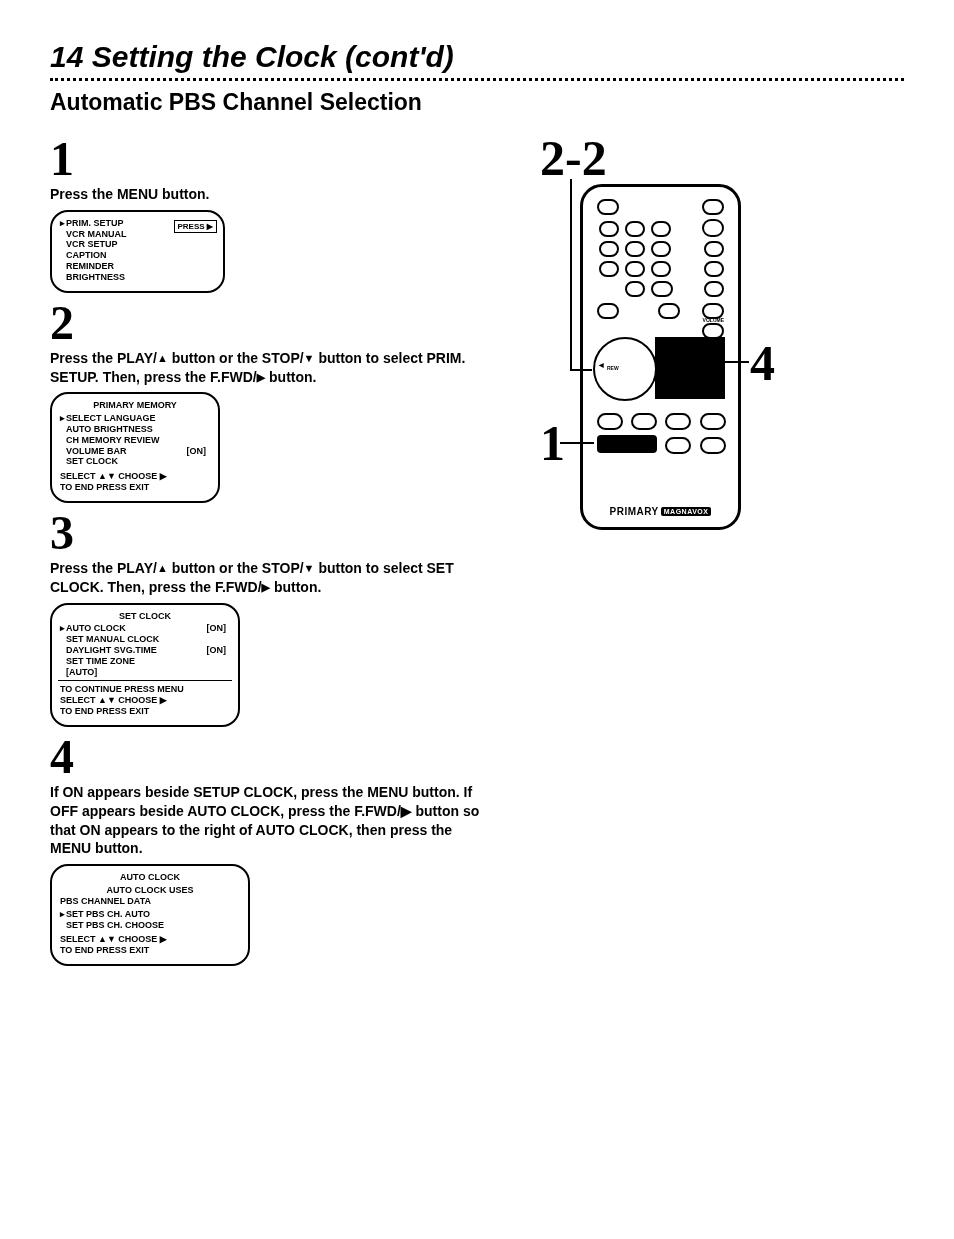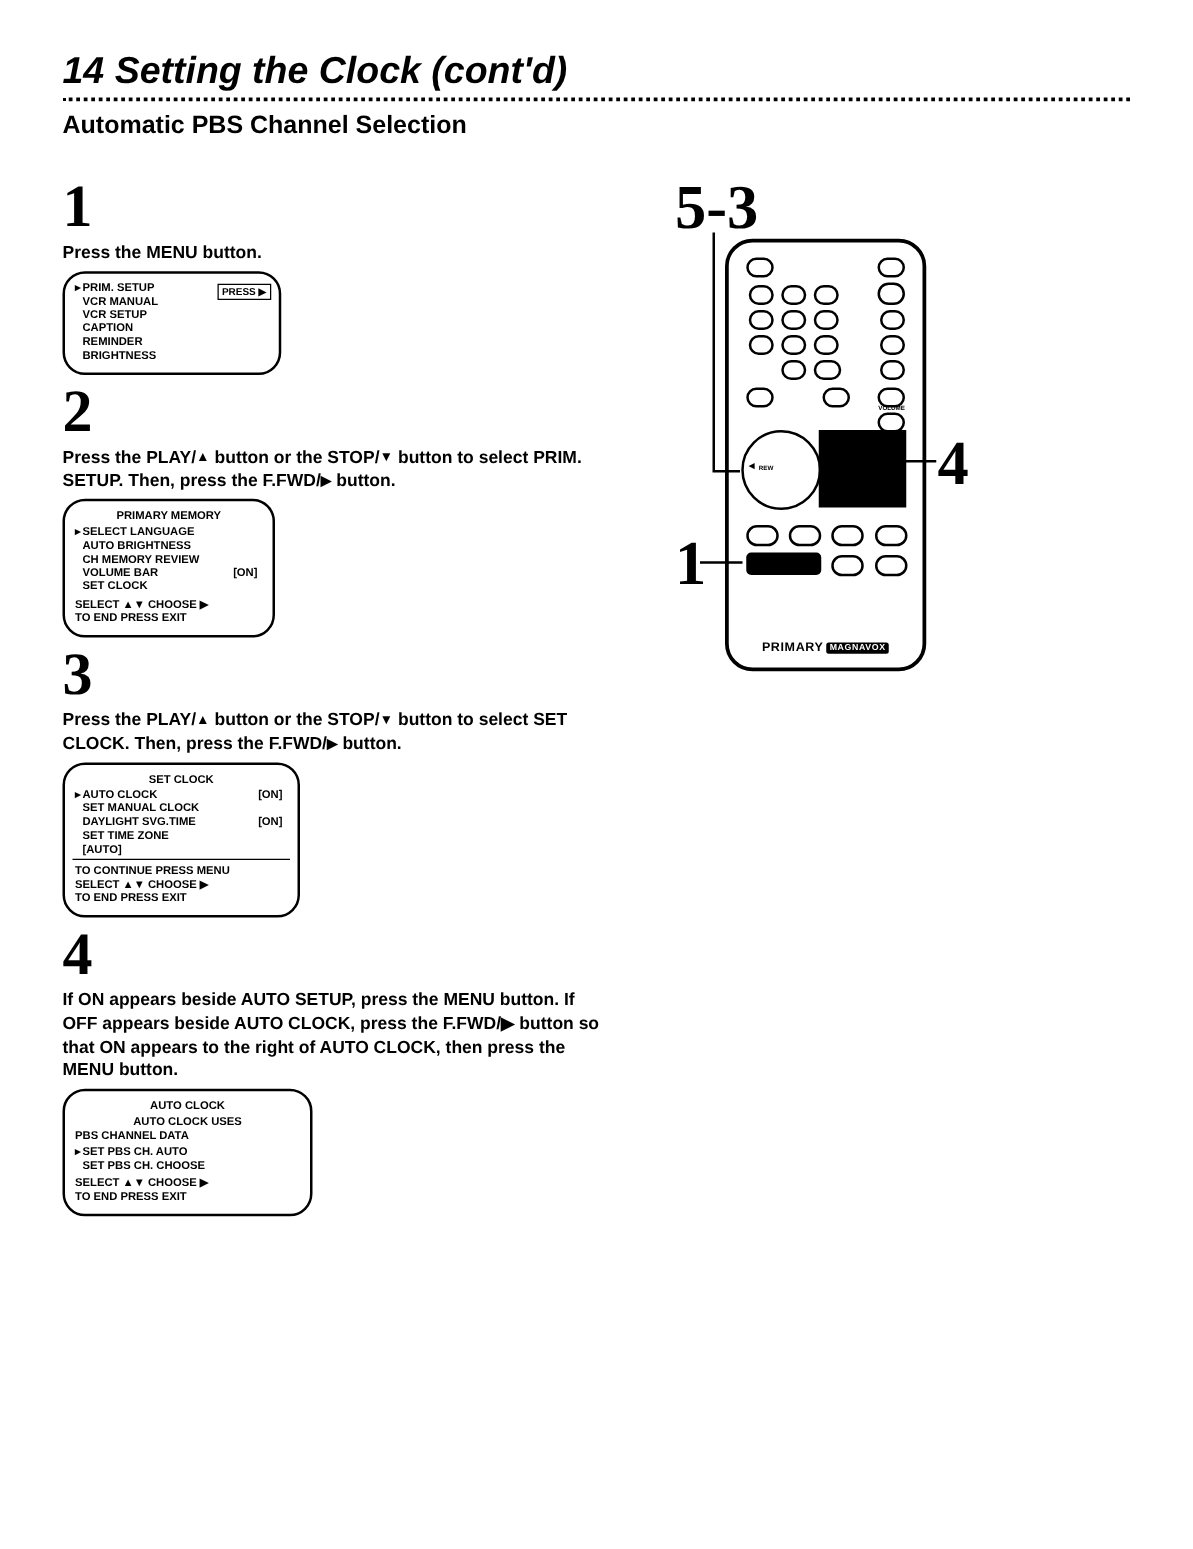--- a/index.html
+++ b/index.html
@@ -16,23 +16,23 @@
     font-weight: 900;
     font-style: italic;
     margin-bottom: 4px;
   }
   .dots {
     border: none;
     border-top: 3px dotted #000;
     margin: 2px 0 8px 0;
   }
   .subtitle {
-    font-size: 20px;
-    font-weight: 900;
-    margin-bottom: 24px;
+    font-size: 23px;
+    font-weight: 900;
+    margin-bottom: 13px;
   }
   .columns {
     display: flex;
     gap: 30px;
   }
   .left {
     width: 450px;
   }
   .right {
     flex: 1;
@@ -197,38 +197,38 @@
       <div class="screen-line"><span class="cursor"></span><span>DAYLIGHT SVG.TIME</span><span class="on-tag">[ON]</span></div>
       <div class="screen-line"><span class="cursor"></span><span>SET TIME ZONE</span></div>
       <div class="screen-line"><span class="cursor"></span><span>[AUTO]</span></div>
       <div class="screen-sep"></div>
       <div class="screen-line">TO CONTINUE PRESS MENU</div>
       <div class="screen-line">SELECT ▲▼  CHOOSE ▶</div>
       <div class="screen-line">TO  END  PRESS  EXIT</div>
     </div>
 
     <div class="bignum">4</div>
-    <div class="step-text">If ON appears beside AUTO SETUP, press the MENU button. If OFF appears beside AUTO CLOCK, press the F.FWD/▶ button so that ON appears to the right of AUTO CLOCK, then press the MENU button.</div>
+    <div class="step-text">If ON appears beside SETUP CLOCK, press the MENU button. If OFF appears beside AUTO CLOCK, press the F.FWD/▶ button so that ON appears to the right of AUTO CLOCK, then press the MENU button.</div>
 
     <div class="screen wide" style="width:180px;">
       <div class="screen-title">AUTO CLOCK</div>
       <div class="screen-line" style="text-align:center">AUTO CLOCK USES</div>
       <div class="screen-line" style="text-align:left">PBS CHANNEL DATA</div>
       <div style="height:2px"></div>
       <div class="screen-line"><span class="cursor">▸</span><span>SET PBS CH.   AUTO</span></div>
       <div class="screen-line"><span class="cursor"></span><span>SET PBS CH.   CHOOSE</span></div>
       <div style="height:4px"></div>
       <div class="screen-line">SELECT ▲▼  CHOOSE ▶</div>
       <div class="screen-line">TO  END  PRESS  EXIT</div>
     </div>
 
   </div>
 
   <div class="right">
-    <div class="right-num" style="top:0;left:10px;">5-3</div>
+    <div class="right-num" style="top:0;left:10px;">2-2</div>
 
     <div class="remote-wrap">
       <div class="remote">
 
         <div class="rbtn oval" style="top:12px;left:14px;width:18px;height:12px;"></div>
         <div class="rbtn oval" style="top:12px;right:14px;width:18px;height:12px;"></div>
 
         <div class="rbtn" style="top:34px;left:16px;width:16px;height:12px;border-radius:8px;"></div>
         <div class="rbtn" style="top:34px;left:42px;width:16px;height:12px;border-radius:8px;"></div>
         <div class="rbtn" style="top:34px;left:68px;width:16px;height:12px;border-radius:8px;"></div>

